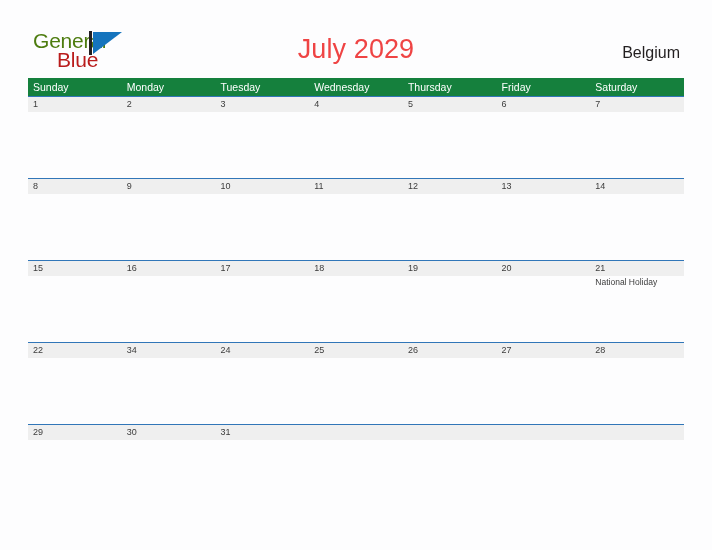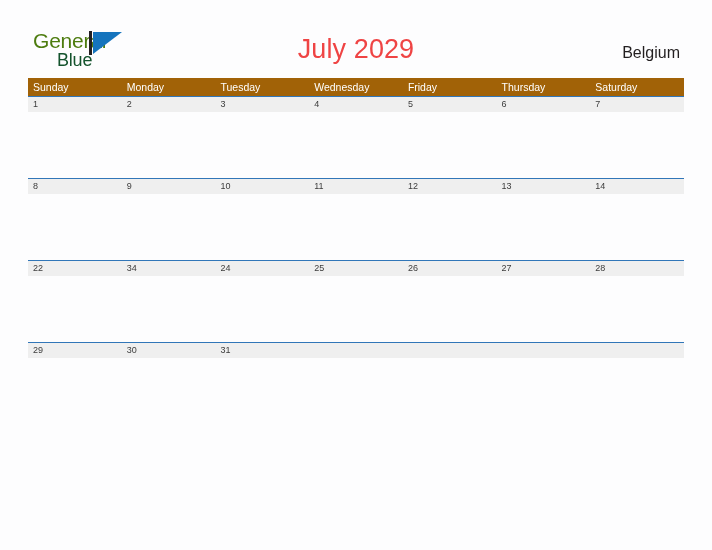--- a/index.html
+++ b/index.html
@@ -45,23 +45,23 @@
     font-size: 21px;
     letter-spacing: -0.2px;
     color: #4d7c0f;
     line-height: 22px;
     white-space: nowrap;
   }
   .logo-blue {
     position: absolute;
     left: 24px;
     top: 19px;
-    font-size: 18px;
+    font-size: 21px;
     letter-spacing: -0.2px;
-    color: #14532d;
+    color: #b91c1c;
     line-height: 22px;
     white-space: nowrap;
   }
   .logo-mark {
     position: absolute;
     left: 56px;
     top: 1px;
     width: 34px;
     height: 24px;
   }
@@ -110,21 +110,21 @@
     position: absolute;
     left: 28px;
     top: 78px;
     width: 656px;
   }
 
   .weekdays {
     display: flex;
     width: 656px;
     height: 18px;
-    background: #a16207;
+    background: #15803d;
   }
   .weekday {
     flex: 1 1 0;
     box-sizing: border-box;
     padding-left: 5px;
     font-size: 10.5px;
     line-height: 18px;
     color: #ffffff;
     white-space: nowrap;
     overflow: hidden;
@@ -192,22 +192,22 @@
 
   </div>
 
   <div class="calendar">
 
     <div class="weekdays">
       <div class="weekday">Sunday</div>
       <div class="weekday">Monday</div>
       <div class="weekday">Tuesday</div>
       <div class="weekday">Wednesday</div>
+      <div class="weekday">Thursday</div>
       <div class="weekday">Friday</div>
-      <div class="weekday">Thursday</div>
       <div class="weekday">Saturday</div>
     </div>
 
     <div>
 
       <div class="week">
         <div class="week-dates">
           <div class="daycell-num">1</div>
           <div class="daycell-num">2</div>
           <div class="daycell-num">3</div>
@@ -241,20 +241,42 @@
           <div class="daycell-body"></div>
           <div class="daycell-body"></div>
           <div class="daycell-body"></div>
           <div class="daycell-body"></div>
           <div class="daycell-body"></div>
           <div class="daycell-body"></div>
           <div class="daycell-body"></div>
         </div>
       </div>
 
+      <div class="week">
+        <div class="week-dates">
+          <div class="daycell-num">15</div>
+          <div class="daycell-num">16</div>
+          <div class="daycell-num">17</div>
+          <div class="daycell-num">18</div>
+          <div class="daycell-num">19</div>
+          <div class="daycell-num">20</div>
+          <div class="daycell-num">21</div>
+        </div>
+        <div class="week-body">
+          <div class="daycell-body"></div>
+          <div class="daycell-body"></div>
+          <div class="daycell-body"></div>
+          <div class="daycell-body"></div>
+          <div class="daycell-body"></div>
+          <div class="daycell-body"></div>
+          <div class="daycell-body">
+              <div class="event">National Holiday</div>
+            </div>
+        </div>
+      </div>
 
       <div class="week">
         <div class="week-dates">
           <div class="daycell-num">22</div>
           <div class="daycell-num">34</div>
           <div class="daycell-num">24</div>
           <div class="daycell-num">25</div>
           <div class="daycell-num">26</div>
           <div class="daycell-num">27</div>
           <div class="daycell-num">28</div>

